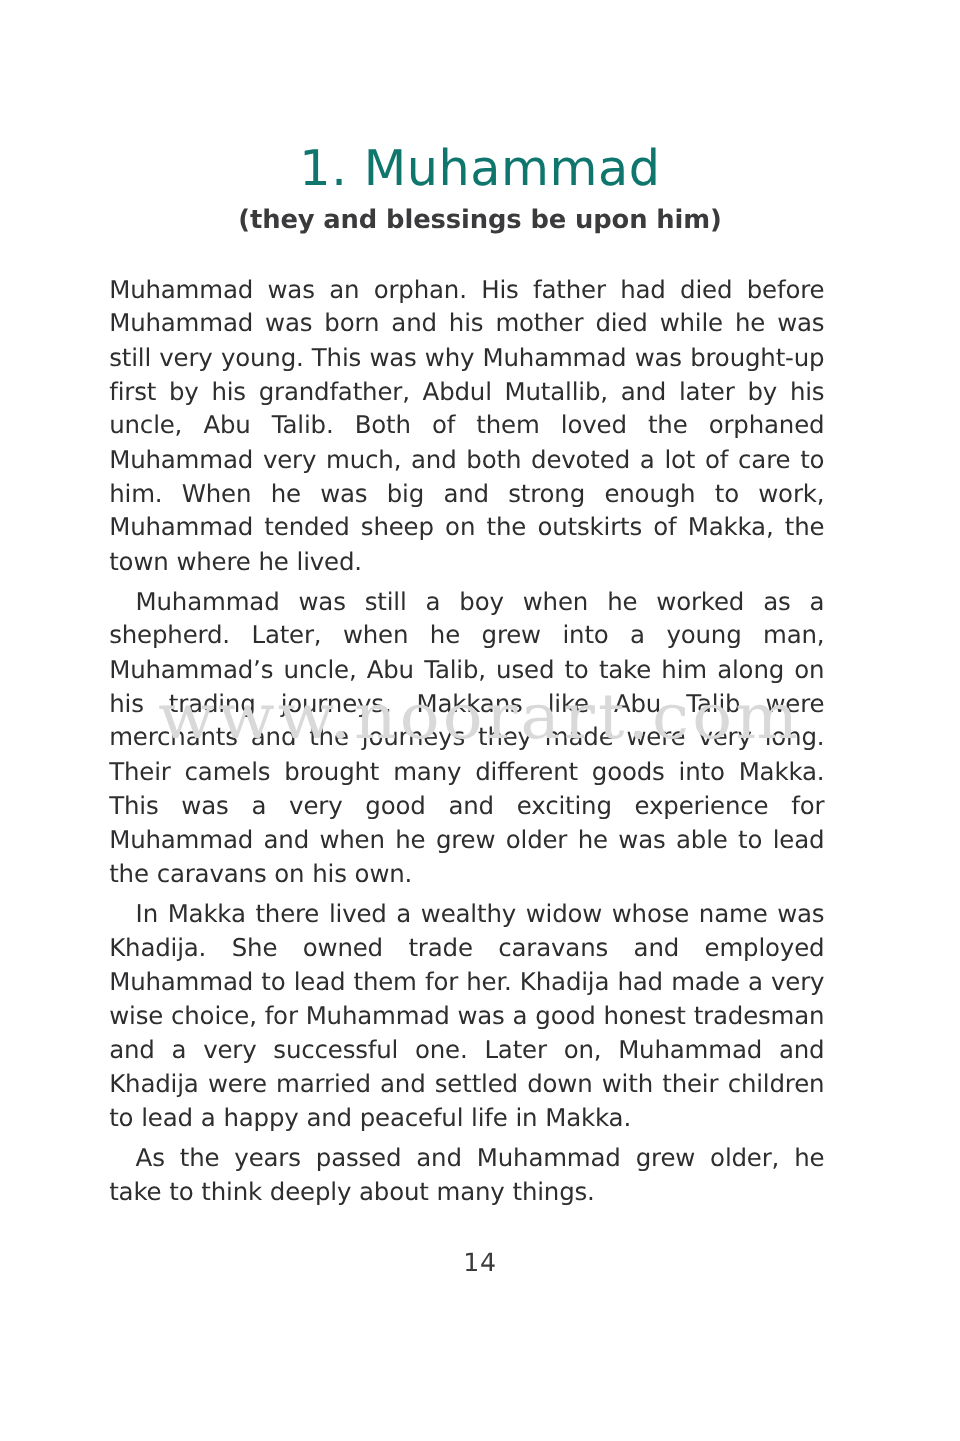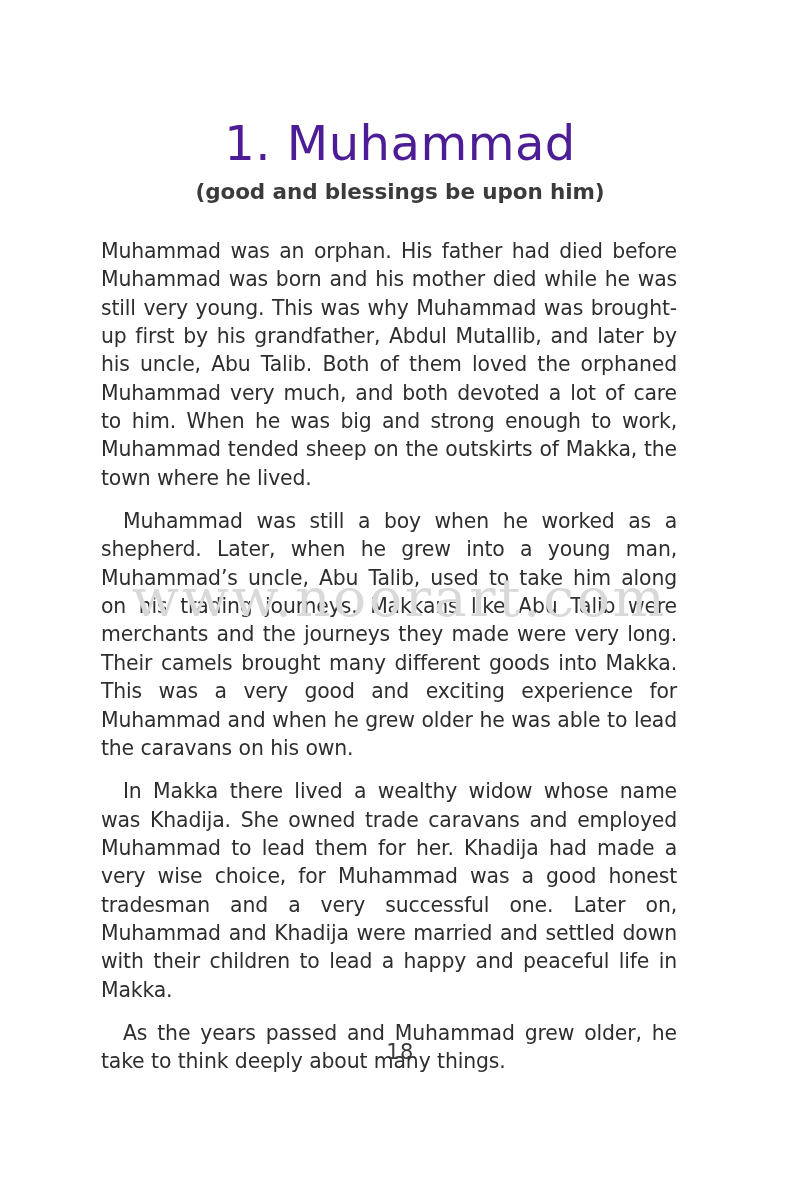--- a/index.html
+++ b/index.html
@@ -22,23 +22,23 @@
   .heading {
     position: absolute;
     left: 0;
     right: 0;
     top: 118px;
     text-align: center;
   }
 
   .chapter-title {
     font-family: "DejaVu Sans", sans-serif;
-    font-size: 48px;
+    font-size: 41px;
     font-weight: 400;
-    color: #4c1d95;
+    color: #0f766e;
     letter-spacing: 0.5px;
     line-height: 1.08;
     margin: 0;
   }
 
   .chapter-subtitle {
     font-family: "DejaVu Sans", sans-serif;
     font-size: 21.5px;
     font-weight: 700;
     color: #3b3b3d;
@@ -49,21 +49,21 @@
 
   
   .body-column {
     position: absolute;
     left: 86px;
     top: 222px;
     width: 606px;
   }
 
   .para {
-    margin: 15px;
+    margin: 5px;
     font-family: "DejaVu Sans", sans-serif;
     font-size: 20.4px;
     font-weight: 400;
     color: #2e2e30;
     line-height: 28.35px;
     text-align: justify;
     text-justify: inter-word;
     letter-spacing: -0.15px;
     word-spacing: 0.2px;
     hyphens: none;
@@ -112,29 +112,29 @@
     transform-origin: center;
   }
 </style>
 </head>
 <body>
 
 <div class="page">
 
   <div class="heading">
     <h1 class="chapter-title">1. Muhammad</h1>
-    <div class="chapter-subtitle">(good and blessings be upon him)</div>
+    <div class="chapter-subtitle">(they and blessings be upon him)</div>
   </div>
 
   <div class="body-column">
     <p class="para">Muhammad was an orphan. His father had died before Muhammad was born and his mother died while he was still very young. This was why Muhammad was brought-up first by his grandfather, Abdul Mutallib, and later by his uncle, Abu Talib. Both of them loved the orphaned Muhammad very much, and both devoted a lot of care to him. When he was big and strong enough to work, Muhammad tended sheep on the outskirts of Makka, the town where he lived.</p>
     <p class="para">Muhammad was still a boy when he worked as a shepherd. Later, when he grew into a young man, Muhammad’s uncle, Abu Talib, used to take him along on his trading journeys. Makkans like Abu Talib were merchants and the journeys they made were very long. Their camels brought many different goods into Makka. This was a very good and exciting experience for Muhammad and when he grew older he was able to lead the caravans on his own.</p>
     <p class="para">In Makka there lived a wealthy widow whose name was Khadija. She owned trade caravans and employed Muhammad to lead them for her. Khadija had made a very wise choice, for Muhammad was a good honest tradesman and a very successful one. Later on, Muhammad and Khadija were married and settled down with their children to lead a happy and peaceful life in Makka.</p>
     <p class="para force-justify-last">As the years passed and Muhammad grew older, he take to think deeply about many things.</p>
   </div>
 
   <div class="watermark">
     <span class="watermark-text">www.noorart.com</span>
   </div>
 
-  <div class="page-number">18</div>
+  <div class="page-number">14</div>
 
 </div>
 
 </body></html>

